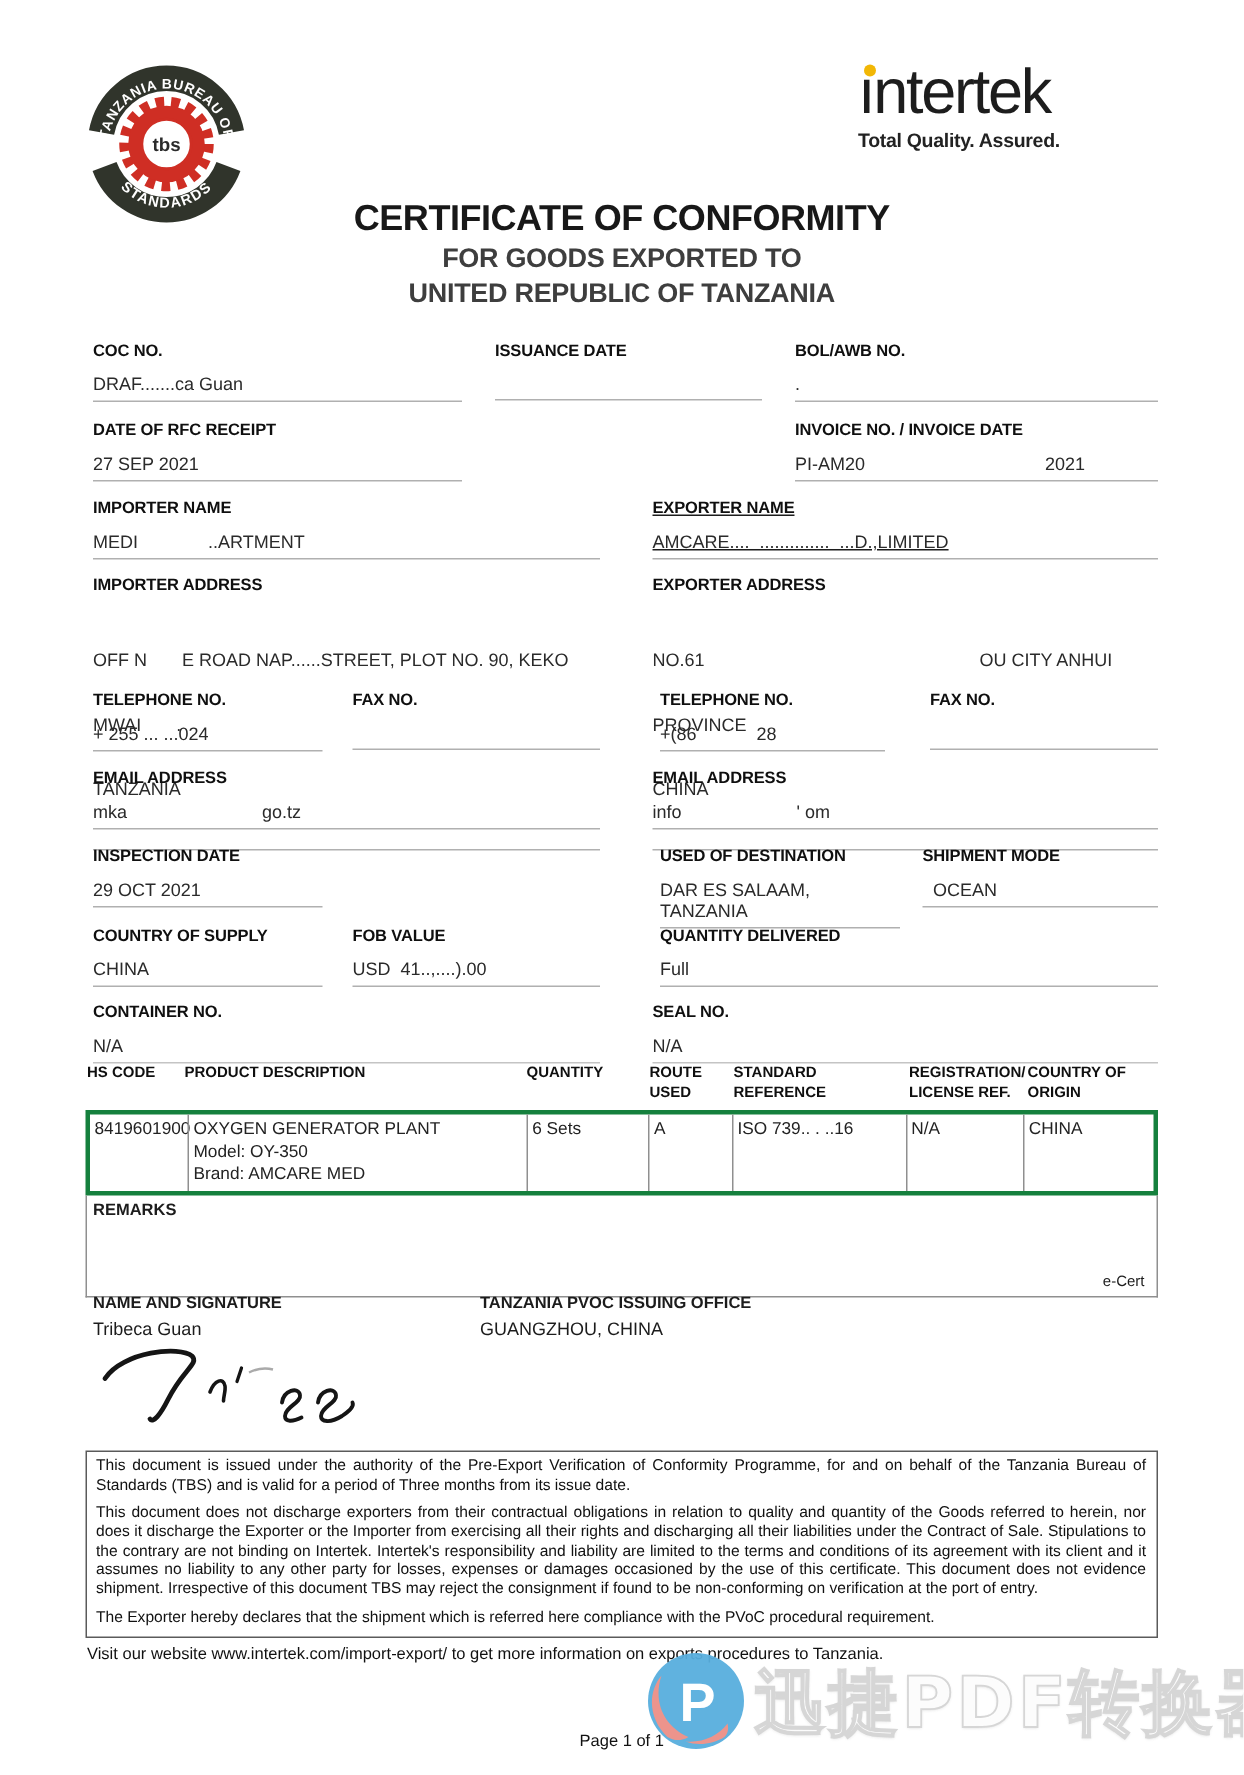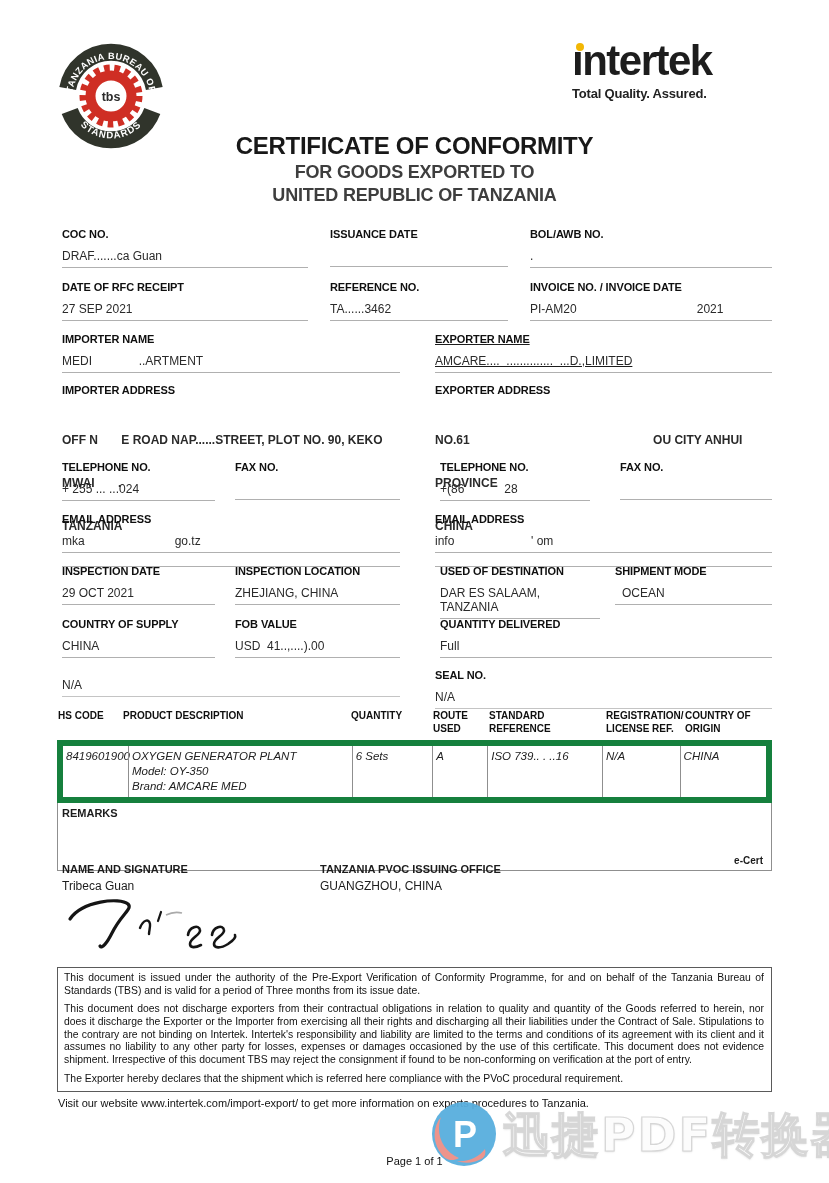--- a/index.html
+++ b/index.html
@@ -3,47 +3,47 @@
 <meta charset="utf-8">
 <style>
   * { margin:0; padding:0; box-sizing:border-box; }
   html,body { background:#ffffff; }
   body { font-family:"Liberation Sans", sans-serif; color:#1c1c1c; }
   .page { position:relative; width:829px; height:1183px; background:#fff; overflow:hidden; }
 
   
   .tbs-logo { position:absolute; left:56px; top:40px; width:110px; height:112px; }
   .intertek { position:absolute; right:57px; top:40px; width:200px; }
-  .intertek-brand { position:relative; font-size:42px; font-weight:bold; letter-spacing:-1.5px; color:#1d1d1d; line-height:1; }
+  .intertek-brand { position:relative; font-size:42px; font-weight:normal; letter-spacing:-1.5px; color:#1d1d1d; line-height:1; }
   .intertek-dot { position:absolute; left:4px; top:3px; width:8px; height:8px; border-radius:50%; background:#f2b705; }
   .intertek-tagline { font-size:13px; font-weight:bold; color:#222; margin-top:4px; letter-spacing:-0.2px; }
 
   .doc-title { position:absolute; left:0; top:132px; width:100%; text-align:center; }
   .doc-title .t1 { font-size:24px; font-weight:bold; color:#181818; letter-spacing:-0.3px; }
   .doc-title .t2, .doc-title .t3 { font-size:18px; font-weight:bold; color:#3e3e3e; letter-spacing:-0.2px; margin-top:2px; }
 
   
   .field { position:absolute; }
   .flabel { font-size:11px; font-weight:bold; color:#0f0f0f; letter-spacing:-0.1px; }
   .fvalue { font-size:12px; color:#2a2a2a; margin-top:9px; padding-bottom:4px; min-height:18px;
             border-bottom:1.5px solid #b0b0b0; white-space:pre-wrap; line-height:14px; }
-  .fvalue .aline { line-height:15px;font-weight:bold; }
+  .fvalue .aline { line-height:15px; }
 
   
   .goods-table { position:absolute; left:57px; top:710px; width:715px; }
   .gt-head { display:flex; margin-bottom:5px; }
   .gt-hcell { font-size:10px; font-weight:bold; line-height:1.25; padding:0 3px 0 1px; color:#0f0f0f; }
-  .gt-row { display:flex; border:6px solid #15803d; min-height:50px;font-style:italic; }
+  .gt-row { display:flex; border:3px solid #15803d; min-height:50px; }
   .gt-cell { font-size:11.5px; line-height:15px; padding:3px 3px; color:#222; }
   .gt-cell + .gt-cell { border-left:1px solid #8f8f8f; }
   .c1{width:65px} .c2{width:228px} .c3{width:82px} .c4{width:56px} .c5{width:117px} .c6{width:79px} .c7{width:88px}
 
   .remarks-box { position:relative; border:1px solid #8f8f8f; border-top:none; height:68px; }
   .remarks-label { font-size:11px; font-weight:bold; padding:4px 0 0 4px; }
-  .ecert { position:absolute; right:8px; bottom:4px; font-size:10px; font-weight:bold; }
+  .ecert { position:absolute; right:8px; bottom:4px; font-size:10px; font-weight:normal; }
 
   
   .sig-section { position:absolute; left:57px; top:863px; width:715px; }
   .sig-left { position:absolute; left:5px; top:0; }
   .sig-right { position:absolute; left:263px; top:0; }
   .sig-label { font-size:11px; font-weight:bold; }
   .sig-value { font-size:12px; margin-top:4px; }
   .sig-scribble { position:absolute; left:0px; top:32px; }
 
   
@@ -107,24 +107,20 @@
   </div>
   <div class="field" style="left:530px; top:228px; width:242px;">
     <div class="flabel">BOL/AWB NO.</div>
     <div class="fvalue">.</div>
   </div>
 
   <div class="field" style="left:62px; top:281px; width:246px;">
     <div class="flabel">DATE OF RFC RECEIPT</div>
     <div class="fvalue">27 SEP 2021</div>
   </div>
-  <div class="field" style="left:330px; top:281px; width:178px;">
-    <div class="flabel">REFERENCE NO.</div>
-    <div class="fvalue">TA......3462</div>
-  </div>
   <div class="field" style="left:530px; top:281px; width:242px;">
     <div class="flabel">INVOICE NO. / INVOICE DATE</div>
     <div class="fvalue">PI-AM20                                    2021</div>
   </div>
 
   <div class="field" style="left:62px; top:333px; width:338px;">
     <div class="flabel">IMPORTER NAME</div>
     <div class="fvalue">MEDI              ..ARTMENT</div>
   </div>
   <div class="field" style="left:435px; top:333px; width:337px;text-decoration:underline;">
@@ -172,24 +168,20 @@
   </div>
   <div class="field" style="left:435px; top:513px; width:337px;">
     <div class="flabel">EMAIL ADDRESS</div>
     <div class="fvalue">info                       ' om</div>
   </div>
 
   <div class="field" style="left:62px; top:565px; width:153px;">
     <div class="flabel">INSPECTION DATE</div>
     <div class="fvalue">29 OCT 2021</div>
   </div>
-  <div class="field" style="left:235px; top:565px; width:165px;">
-    <div class="flabel">INSPECTION LOCATION</div>
-    <div class="fvalue">ZHEJIANG, CHINA</div>
-  </div>
   <div class="field" style="left:440px; top:565px; width:160px;">
     <div class="flabel">USED OF DESTINATION</div>
     <div class="fvalue">DAR ES SALAAM, TANZANIA</div>
   </div>
   <div class="field" style="left:615px; top:565px; width:157px;">
     <div class="flabel">SHIPMENT MODE</div>
     <div class="fvalue" style="padding-left:7px;">OCEAN</div>
   </div>
 
   <div class="field" style="left:62px; top:618px; width:153px;">
@@ -199,20 +191,21 @@
   <div class="field" style="left:235px; top:618px; width:165px;">
     <div class="flabel">FOB VALUE</div>
     <div class="fvalue">USD  41..,....).00</div>
   </div>
   <div class="field" style="left:440px; top:618px; width:332px;">
     <div class="flabel">QUANTITY DELIVERED</div>
     <div class="fvalue">Full</div>
   </div>
 
   <div class="field" style="left:62px; top:669px; width:338px;">
+    <div class="flabel">CONTAINER NO.</div>
     <div class="fvalue" style="border-bottom-color:#c4c4c4;">N/A</div>
   </div>
   <div class="field" style="left:435px; top:669px; width:337px;">
     <div class="flabel">SEAL NO.</div>
     <div class="fvalue" style="border-bottom-color:#c4c4c4;">N/A</div>
   </div>
 
   <div class="goods-table">
     <div class="gt-head">
       <div class="gt-hcell c1">HS CODE</div>

